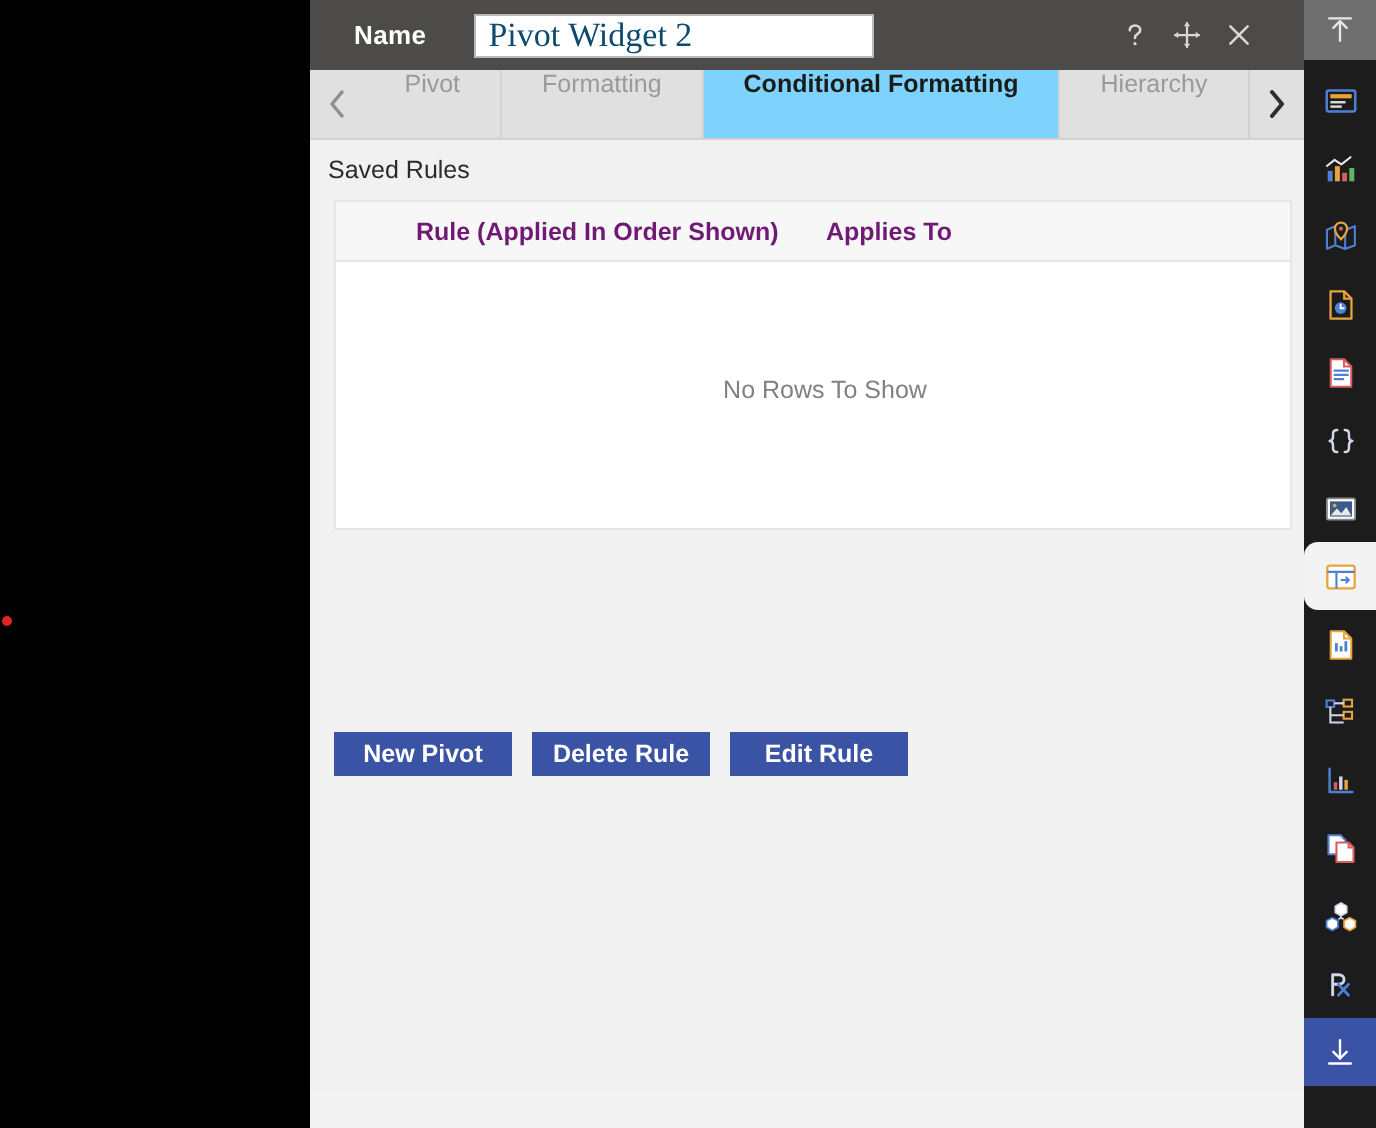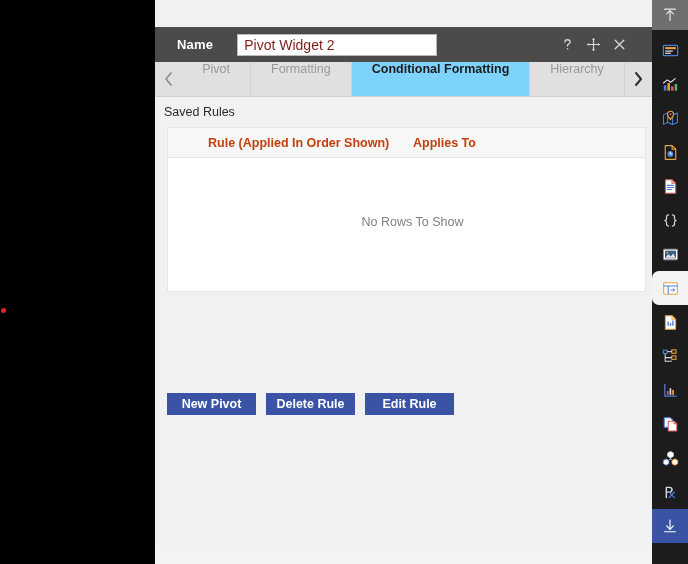--- a/index.html
+++ b/index.html
@@ -43,37 +43,36 @@
     border-bottom: 2px solid #2b2b2b;
     box-sizing: border-box;
   }
   .dialog-header {
     height: 35px;
     background: #4d4b49;
     display: flex;
     align-items: center;
     padding: 0 24px 0 22px;
     box-sizing: border-box;
-    margin-top: 27px;
   }
   .dlg-name-label {
     color: #ffffff;
     font-size: 13px;
     font-weight: bold;
     letter-spacing: .2px;
   }
   .dlg-name-input {
     margin-left: 24px;
     width: 200px;
     height: 22px;
     border: 1px solid #b9b9b9;
     background: #ffffff;
-    color: #7f1d1d;
-    font-family: Liberation Sans, sans-serif;
-    font-size: 14px;
+    color: #0c4a6e;
+    font-family: Liberation Serif, serif;
+    font-size: 17px;
     padding: 0 6px;
     box-sizing: border-box;
     outline: none;
   }
   .hdr-icons {
     margin-left: auto;
     display: flex;
     align-items: center;
     gap: 9px;
     color: #d8d8d8;
@@ -144,21 +143,21 @@
     background: #f7f7f7;
     border-bottom: 1px solid #e6e6e6;
     display: flex;
     align-items: center;
     padding-left: 40px;
     box-sizing: border-box;
   }
   .grid-col {
     font-size: 12.5px;
     font-weight: bold;
-    color: #c2410c;
+    color: #701a75;
     white-space: nowrap;
   }
   .grid-col.c1 { width: 205px; }
   .grid-viewport {
     height: 133px;
     background: #ffffff;
     position: relative;
   }
   .no-rows {
     position: absolute;

